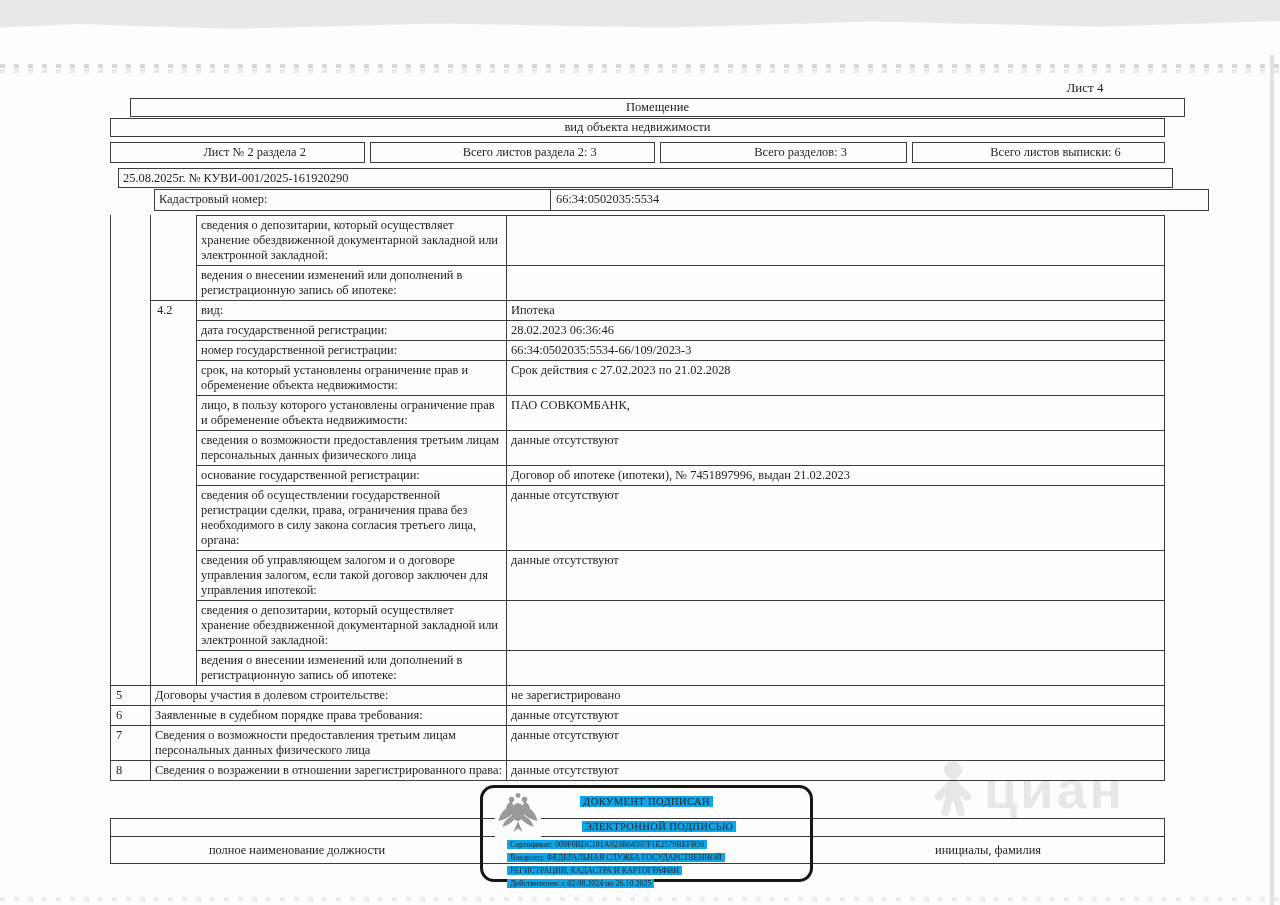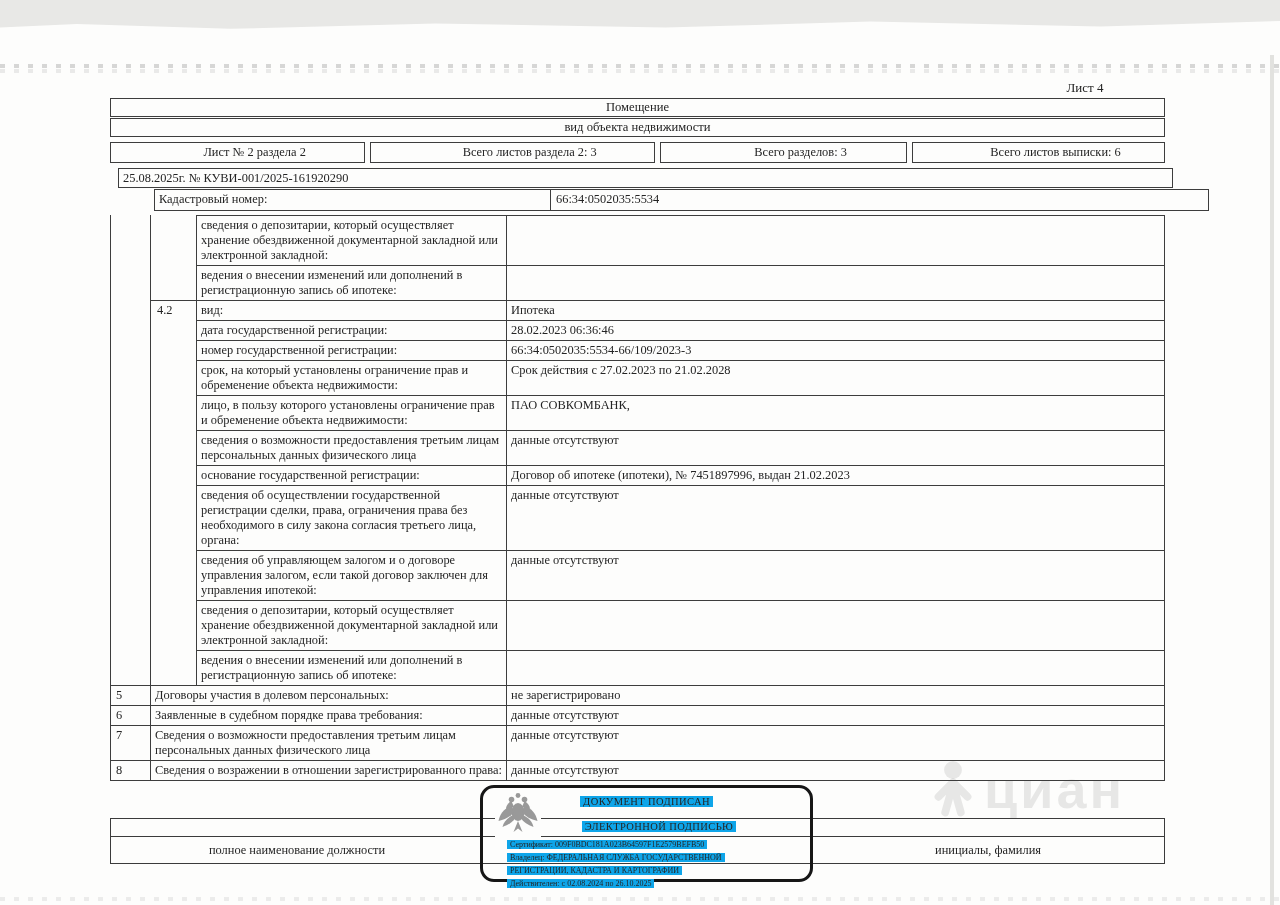--- a/index.html
+++ b/index.html
@@ -81,21 +81,21 @@
   <div class="watermark">
     <svg width="46" height="58" viewBox="0 0 40 52">
       <circle cx="20" cy="9" r="8" fill="rgba(0,0,0,0.085)"></circle>
       <path d="M20 20 L7 33 M20 20 L33 33 M20 22 L13 47 M20 22 L27 47" stroke="rgba(0,0,0,0.085)" stroke-width="7" stroke-linecap="round" fill="none"></path>
     </svg>
     <span>циан</span>
   </div>
 
   <div class="corner">Лист 4</div>
 
-  <div class="hbox" style="top:98px;height:19px;">
+  <div class="hbox" style="top:98px;height:19px;margin-left:20px;">
     <span>Помещение</span>
   </div>
   <div class="hbox" style="top:118px;height:19px;">
     <span>вид объекта недвижимости</span>
   </div>
 
   <div class="hrow" style="top:142px;height:21px;">
     <div class="hcell hc1">Лист № 2 раздела 2</div>
     <div class="hcell hc2">Всего листов раздела 2: 3</div>
     <div class="hcell hc3">Всего разделов: 3</div>
@@ -197,21 +197,21 @@
 
     <div class="trow">
       <div class="c c1"></div>
       <div class="c c2"></div>
       <div class="c c3">ведения о внесении изменений или дополнений в регистрационную запись об ипотеке:</div>
       <div class="c c4"></div>
     </div>
 
     <div class="trow">
       <div class="c c1">5</div>
-      <div class="c c3w">Договоры участия в долевом персональных:</div>
+      <div class="c c3w">Договоры участия в долевом строительстве:</div>
       <div class="c c4">не зарегистрировано</div>
     </div>
 
     <div class="trow">
       <div class="c c1">6</div>
       <div class="c c3w">Заявленные в судебном порядке права требования:</div>
       <div class="c c4">данные отсутствуют</div>
     </div>
 
     <div class="trow">

